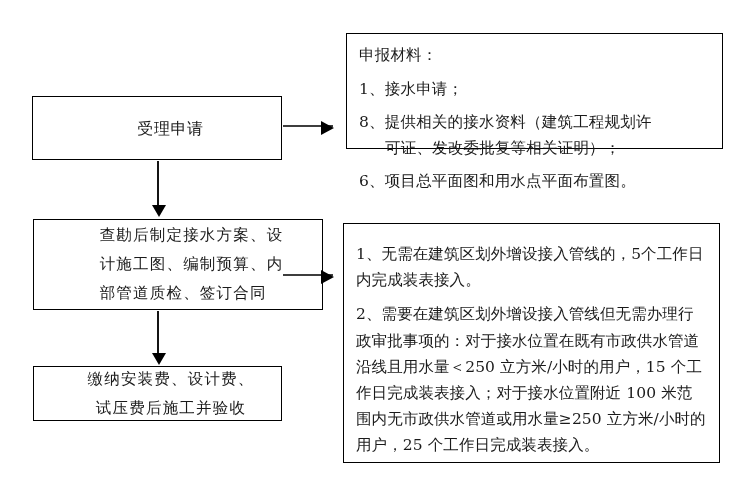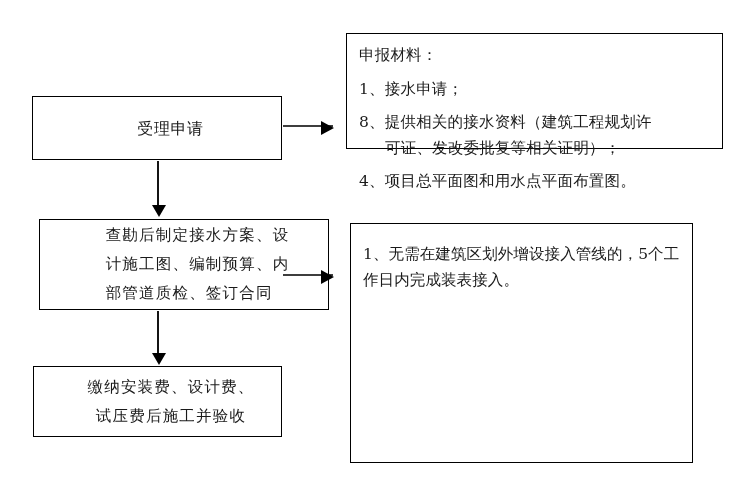--- a/index.html
+++ b/index.html
@@ -35,37 +35,37 @@
     font-family: "DejaVu Serif", "Liberation Serif", serif;
     font-size: 15.5px;
     line-height: 29px;
     letter-spacing: 0.6px;
     color: #1a1a1a;
     padding: 0 10px;
     white-space: pre-line;
   }
 
   #box-accept   { left: 32px;  top: 96px;  width: 250px; height: 64px; }
-  #box-survey   { left: 39px;  top: 219px; width: 290px; height: 91px; }
-  #box-payment  { left: 33px;  top: 366px; width: 249px; height: 71px; }
+  #box-survey   { left: 33px;  top: 219px; width: 290px; height: 91px; }
+  #box-payment  { left: 33px;  top: 366px; width: 249px; height: 55px; }
 
   #box-accept .txt  { font-size: 16px; }
   #box-survey .txt  { text-align: left; letter-spacing: 1.2px; }
   #box-payment .txt { letter-spacing: 1.2px; }
 
   
   .note-panel {
     position: absolute;
     box-sizing: border-box;
     border: 1.6px solid #000000;
     background: #ffffff;
     padding: 9px 12px 6px 12px;
   }
   #panel-materials { left: 346px; top: 33px;  width: 377px; height: 116px; }
-  #panel-timeline  { left: 350px; top: 223px; width: 343px; height: 240px; }
+  #panel-timeline  { left: 343px; top: 223px; width: 377px; height: 240px; }
 
   .note-title,
   .note-item {
     font-family: "DejaVu Serif", "Liberation Serif", serif;
     font-size: 15.5px;
     line-height: 25.5px;
     color: #1a1a1a;
     letter-spacing: 0.2px;
   }
   .note-item {
@@ -144,20 +144,21 @@
   <div class="arrow-h" id="arrow-accept-to-materials"></div>
   <div class="arrow-v" id="arrow-accept-to-survey"></div>
   <div class="arrow-h" id="arrow-survey-to-timeline"></div>
   <div class="arrow-v" id="arrow-survey-to-payment"></div>
 
   <div class="note-panel" id="panel-materials">
     <div class="note-title">申报材料：</div>
     <div class="note-item">1、接水申请；</div>
     <div class="note-item hang">8、提供相关的接水资料（建筑工程规划许
 可证、发改委批复等相关证明）；</div>
-    <div class="note-item">4、项目总平面图和用水点平面布置图。</div>
+    <div class="note-item">6、项目总平面图和用水点平面布置图。</div>
   </div>
 
   <div class="note-panel" id="panel-timeline">
     <div class="note-item">1、无需在建筑区划外增设接入管线的，5个工作日内完成装表接入。</div>
+    <div class="note-item">2、需要在建筑区划外增设接入管线但无需办理行政审批事项的：对于接水位置在既有市政供水管道沿线且用水量＜250 立方米/小时的用户，15 个工作日完成装表接入；对于接水位置附近 100 米范围内无市政供水管道或用水量≥250 立方米/小时的用户，25 个工作日完成装表接入。</div>
   </div>
 
 </div>
 
 </body></html>

